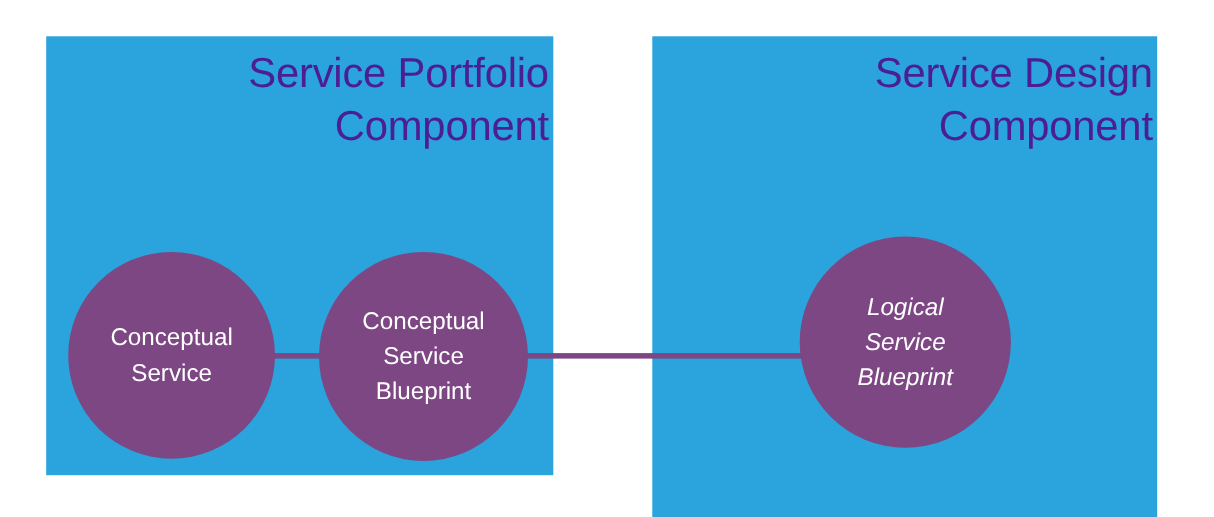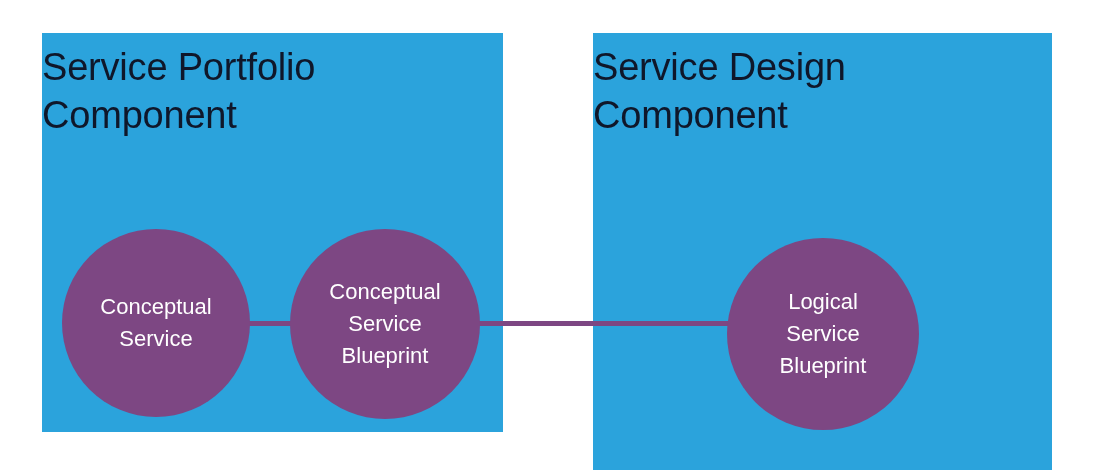--- a/index.html
+++ b/index.html
@@ -35,21 +35,22 @@
     top: 33px;
     width: 459px;
     height: 469px;
   }
 
   .box-title {
     position: absolute;
     left: 0;
     right: 4px;
     top: 10px;
-    color: #0f172a;
+    text-align: right;
+    color: #4c1d95;
     font-size: 38px;
     line-height: 48px;
     font-weight: 400;
     letter-spacing: -0.2px;
     white-space: pre-line;
   }
 
   
   .connector {
     position: absolute;
@@ -92,23 +93,24 @@
     height: 188px;
   }
   #circle-conceptual-service-blueprint {
     left: 290px;
     top: 229px;
     width: 190px;
     height: 190px;
   }
   #circle-logical-service-blueprint {
     left: 727px;
-    top: 238px;
+    top: 215px;
     width: 192px;
     height: 192px;
+    font-style: italic;
   }
 </style>
 </head>
 <body>
 
 <div id="canvas">
 
   <div class="component-box" id="box-portfolio">
     <div class="box-title">Service Portfolio
 Component</div>

